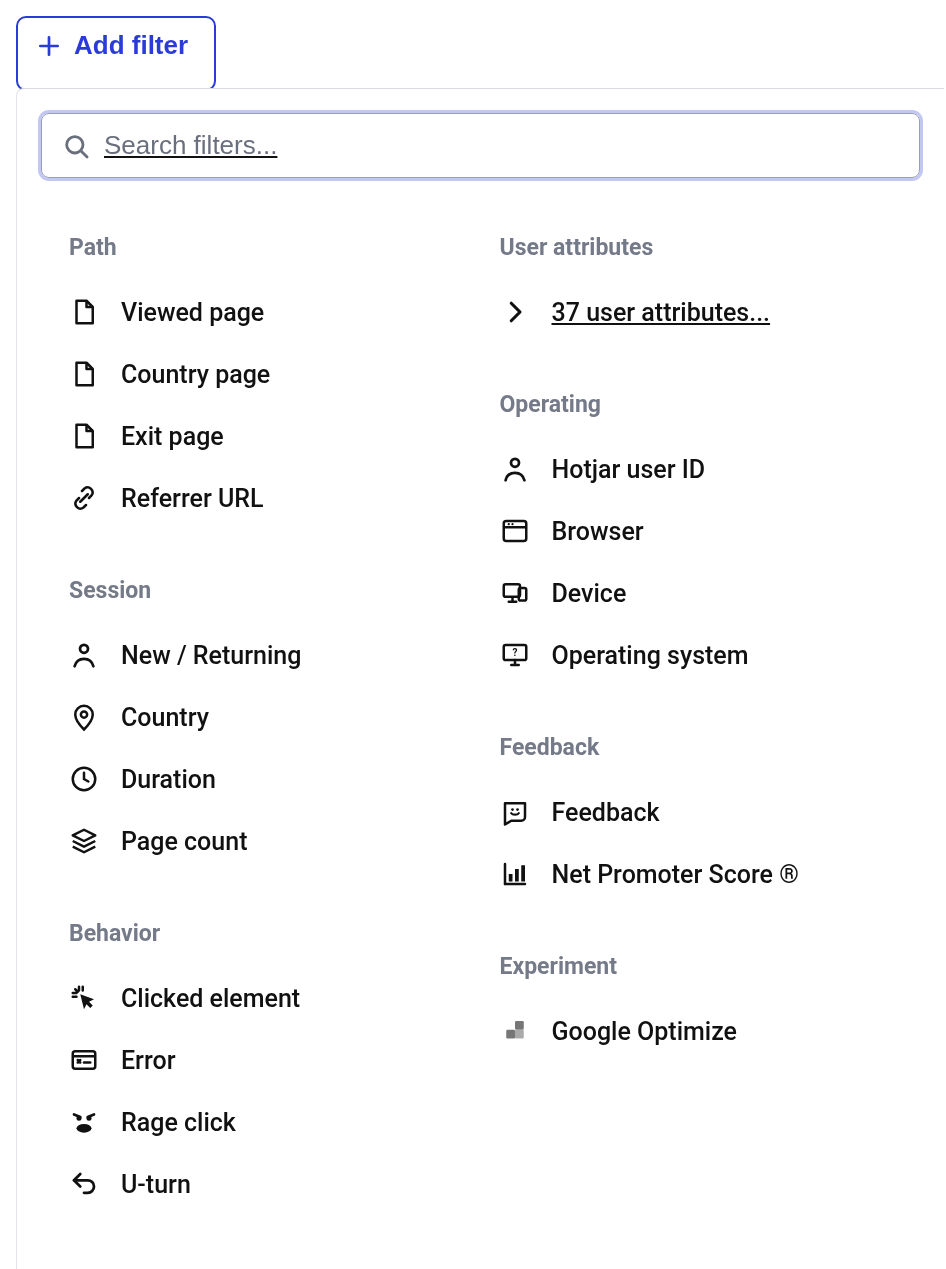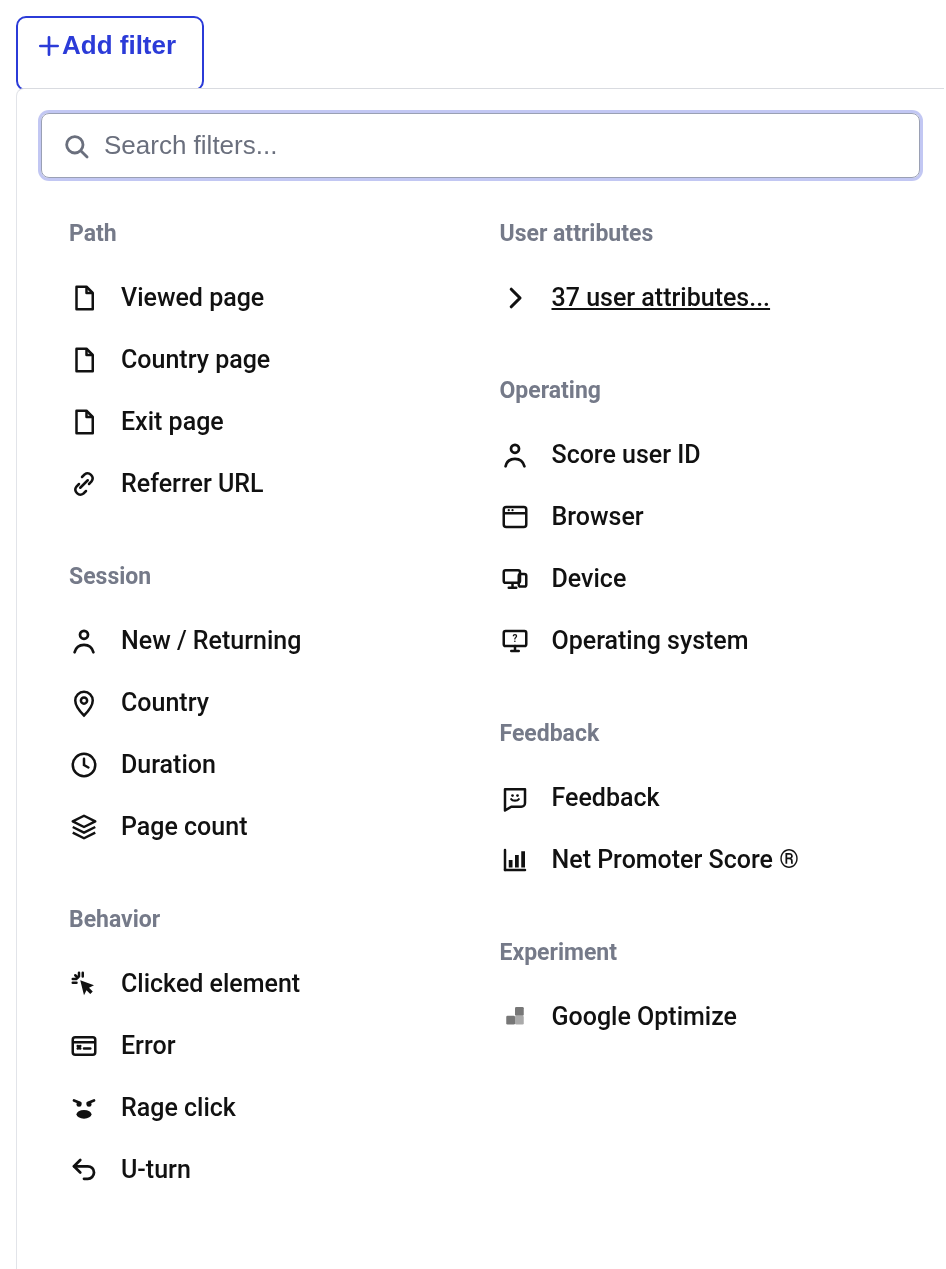--- a/index.html
+++ b/index.html
@@ -10,20 +10,21 @@
     width: 946px;
     height: 1269px;
     position: relative;
   }
   .add-filter-btn {
     position: absolute;
     top: 16px;
     left: 16px;
     display: inline-flex;
     align-items: center;
+    gap: 12px;
     border: 2px solid #2b3bd8;
     border-radius: 10px;
     background: #fff;
     padding: 12px 26px 28px 18px;
     color: #2b3bd8;
     font-size: 26px;
     font-weight: 700;
     cursor: pointer;
   }
   .dropdown-panel {
@@ -33,20 +34,21 @@
     right: 2px;
     bottom: 0;
     border-top: 1px solid #d9dbe0;
     border-left: 1px solid #e2e4e9;
     background: #fff;
     border-top-left-radius: 8px;
     overflow: hidden;
   }
   .search-wrap {
     padding: 24px 24px 0 24px;
+    text-decoration: underline;
   }
   .search-box {
     display: flex;
     align-items: center;
     gap: 14px;
     border: 1px solid #9aa0b4;
     border-radius: 8px;
     padding: 16px 20px;
     box-shadow: 0 0 0 3px rgba(80,95,220,0.35);
   }
@@ -68,23 +70,24 @@
     flex: 1;
     min-width: 0;
   }
   .group-title {
     color: #757a89;
     font-weight: 700;
     font-size: 23px;
     margin-top: 48px;
     margin-bottom: 20px;
   }
-  .group-title:first-child { margin-top: 4px; }
+  .group-title:first-child { margin-top: 18px; }
   .filter-item {
     display: flex;
+    align-items: center;
     gap: 22px;
     padding: 16px 0;
     cursor: pointer;
     font-size: 25px;
     color: #111;
     font-weight: 500;
   }
   .filter-item .icon {
     width: 30px;
     height: 30px;
@@ -326,21 +329,21 @@
           </span>
           <span class="underlined">37 user attributes...</span>
         </div>
         <div class="group-title">Operating</div>
         <div class="filter-item">
           <span class="icon">
             <svg width="30" height="30" viewBox="0 0 24 24">
               <use href="#user-icon"></use>
             </svg>
           </span>
-          <span>Score user ID</span>
+          <span>Hotjar user ID</span>
         </div>
         <div class="filter-item">
           <span class="icon">
             <svg width="30" height="30" viewBox="0 0 24 24">
               <use href="#browser-icon"></use>
             </svg>
           </span>
           <span>Browser</span>
         </div>
         <div class="filter-item">

